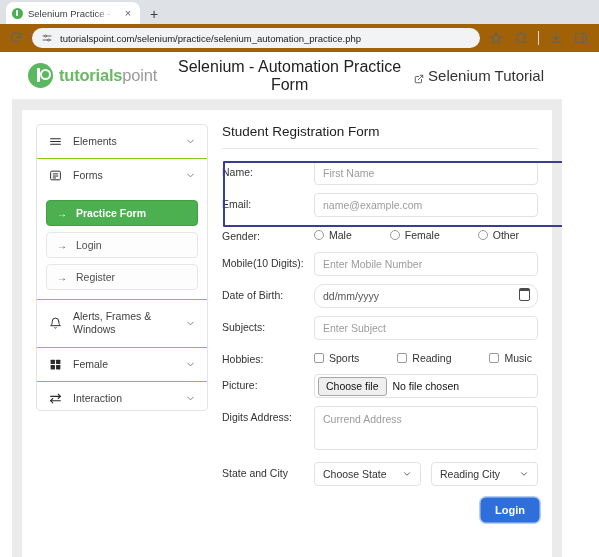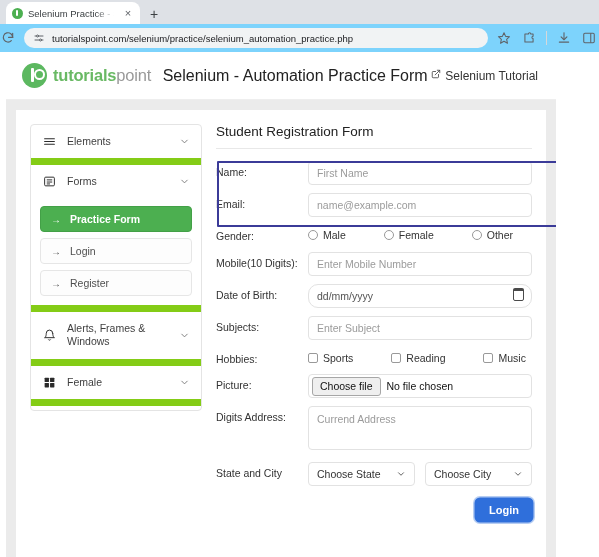--- a/index.html
+++ b/index.html
@@ -68,24 +68,24 @@
   .tab-new {
     font-size: 14px;
     color: #3c4043;
     margin-left: 10px;
     margin-bottom: 3px;
     line-height: 1;
   }
 
   .toolbar {
     height: 28px;
-    background: #7dd3fc;
+    background: #a16207;
     display: flex;
     align-items: center;
-    padding: 0 0;
+    padding: 0 8px;
     gap: 8px;
   }
   .tb-icon {
     width: 16px; height: 16px;
     flex: 0 0 auto;
     display: flex; align-items: center; justify-content: center;
     color: #5f6368;
   }
   .omnibox {
     flex: 1 1 auto;
@@ -103,21 +103,21 @@
     color: #202124;
     white-space: nowrap;
     overflow: hidden;
   }
   .tb-right { display: flex; align-items: center; gap: 9px; padding-right: 2px; }
   .tb-sep { width:1px; height:14px; background:#d6d8da; }
 
   
   .viewport {
     position: absolute;
-    top: 52px; left: 6px;
+    top: 52px; left: 12px;
     width: 550px; height: 505px;
     background: #ffffff;
     overflow: hidden;
   }
 
   .site-header {
     height: 48px;
     background: #ffffff;
     display: flex;
     align-items: center;
@@ -152,23 +152,23 @@
   .site-title {
     flex: 1 1 auto;
     text-align: center;
     font-size: 16px;
     color: #222222;
     padding-left: 8px;
   }
   .tutorial-link {
     flex: 0 0 auto;
     display: flex;
-    align-items: flex-start;
+    align-items: flex-end;
     gap: 4px;
-    font-size: 12px;
+    font-size: 15px;
     color: #333333;
   }
 
   .page-body {
     background: #ebebeb;
     padding: 10px 10px 0 10px;
     height: 457px;
   }
   .card {
     background: #ffffff;
@@ -182,21 +182,21 @@
   .sidebar {
     width: 172px;
     flex: 0 0 auto;
     border: 1px solid #e4e4e4;
     border-radius: 4px;
     background: #ffffff;
     height: 287px;
     overflow: hidden;
   }
   .side-group {
-    border-bottom: 7px solid #84cc16;
+    border-bottom: 1px solid #84cc16;
   }
   .side-group:last-child { border-bottom: none; }
   .side-row {
     display: flex;
     align-items: center;
     padding: 10px 11px 10px 12px;
     gap: 11px;
     font-size: 10.5px;
     color: #3f3f3f;
   }
@@ -677,21 +677,21 @@
               <div class="sel-row">
                 <div class="sel">
                   <span class="sel-txt">Choose State</span>
                   <span class="sel-chev">
                     <svg width="10" height="10" viewBox="0 0 24 24" fill="none" stroke="#555" stroke-width="2.2" stroke-linecap="round" stroke-linejoin="round">
                         <polyline points="6 9 12 15 18 9"></polyline>
                       </svg>
                   </span>
                 </div>
                 <div class="sel">
-                  <span class="sel-txt">Choose City</span>
+                  <span class="sel-txt">Reading City</span>
                   <span class="sel-chev">
                     <svg width="10" height="10" viewBox="0 0 24 24" fill="none" stroke="#555" stroke-width="2.2" stroke-linecap="round" stroke-linejoin="round">
                         <polyline points="6 9 12 15 18 9"></polyline>
                       </svg>
                   </span>
                 </div>
               </div>
             </div>
           </div>
 

